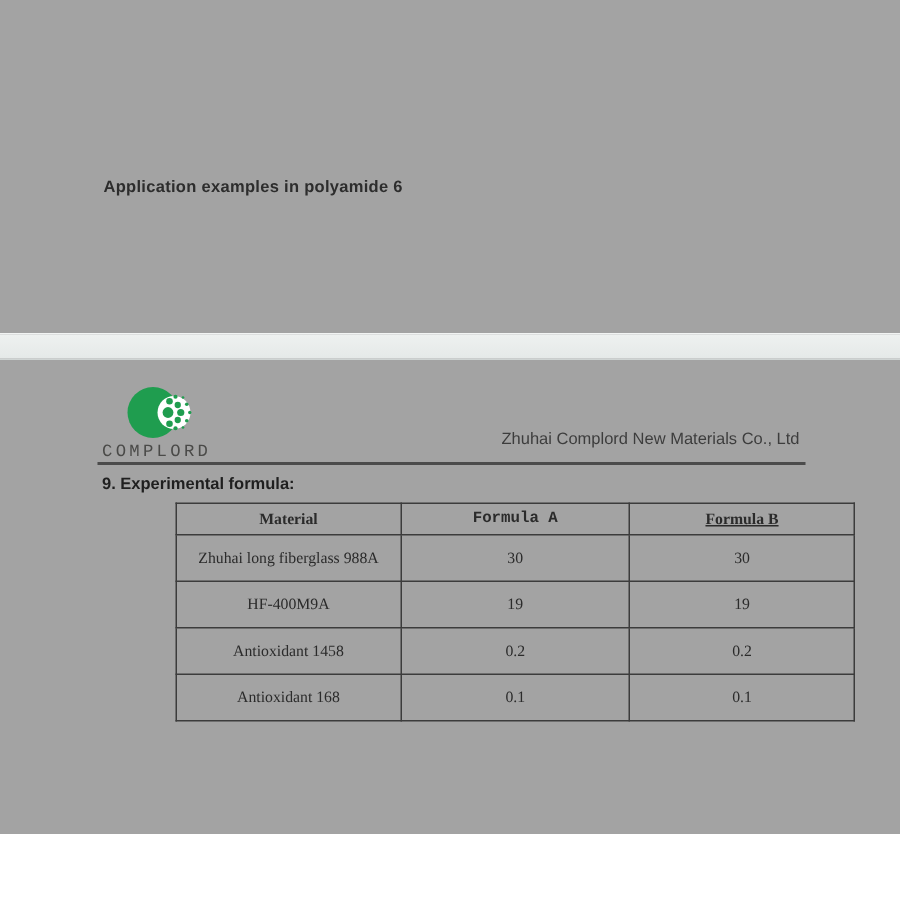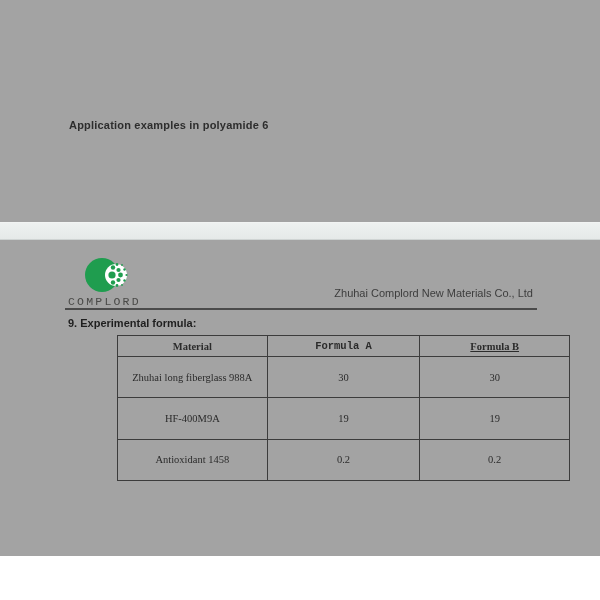--- a/index.html
+++ b/index.html
@@ -156,16 +156,21 @@
       <tr>
         <td>HF-400M9A</td>
         <td>19</td>
         <td>19</td>
       </tr>
       <tr>
         <td>Antioxidant 1458</td>
         <td>0.2</td>
         <td>0.2</td>
       </tr>
+      <tr>
+        <td>Antioxidant 168</td>
+        <td>0.1</td>
+        <td>0.1</td>
+      </tr>
     </tbody>
   </table>
 
 </div>
 
 </body></html>

